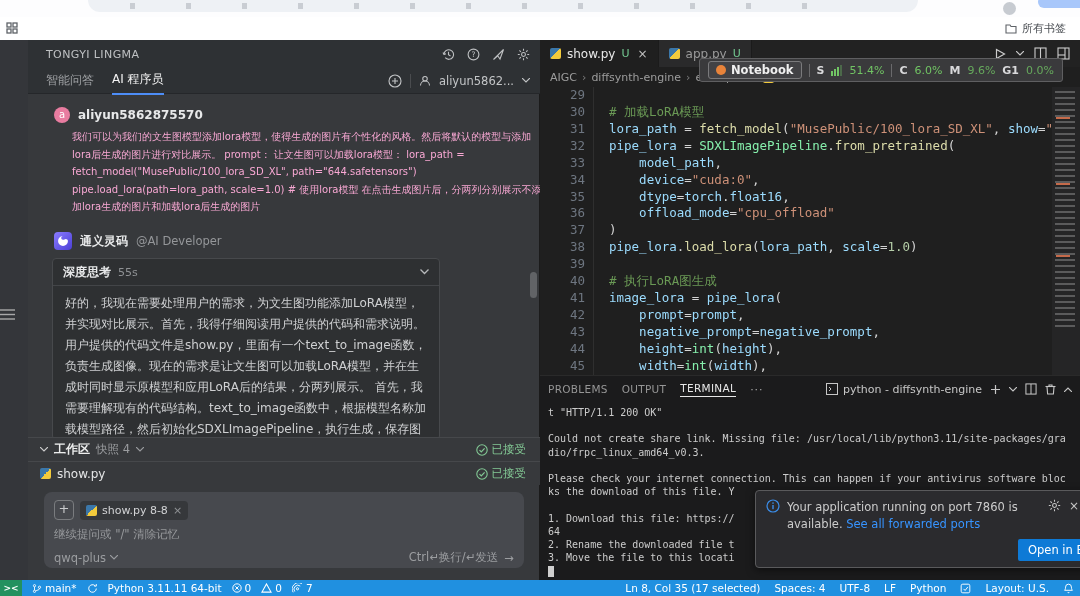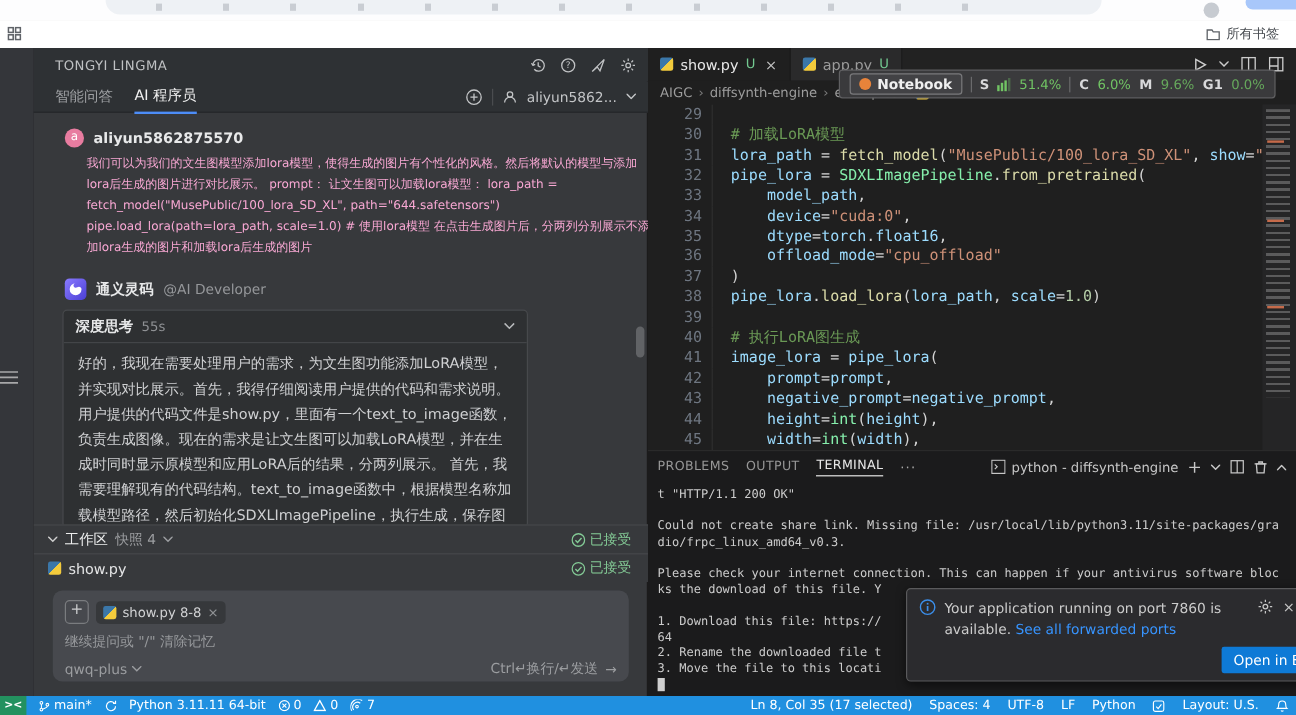--- a/index.html
+++ b/index.html
@@ -51,21 +51,21 @@
   #think-head{display:flex;align-items:center;height:26px;padding:0 10px;border-bottom:1px solid #434548;}
   #think-label{color:#e6e7e8;font-size:12px;font-weight:bold;}
   #think-time{color:#8f9194;font-size:11px;margin-left:7px;}
   #think-chevron{margin-left:auto;}
   #think-body{padding:7px 12px;color:#cfd0d2;font-size:12px;line-height:21px;}
   #chat-scrollbar{left:502px;top:178px;width:7px;height:26px;border-radius:4px;background:#616366;}
 
   .ws-row{left:0;width:512px;height:24px;border-top:1px solid #46484b;display:flex;align-items:center;padding:0 14px 0 12px;box-sizing:border-box;gap:6px;background:#37393c;}
   #ws-row1{top:343px;}
   #ws-row2{top:367px;}
-  .ws-label{color:#eceded;font-size:12px;font-weight:normal;}
+  .ws-label{color:#eceded;font-size:12px;font-weight:bold;}
   .ws-sub{color:#9b9da0;font-size:11.5px;}
   .accepted{margin-left:auto;display:flex;align-items:center;gap:4px;color:#83c995;font-size:11.5px;}
   .pyicon{width:11px;height:11px;border-radius:2px;background:linear-gradient(135deg,#3b77a9 50%,#f3cb3c 50%);flex:none;}
   #ws-file{color:#e4e5e6;font-size:12px;}
 
   #input-box{left:16px;top:398px;width:480px;height:76px;background:#47494e;border-radius:8px;box-sizing:border-box;padding:8px 10px;}
   #chip-row{display:flex;align-items:center;gap:6px;}
   #add-ctx{width:18px;height:18px;border:1px solid #7a7c7f;border-radius:4px;color:#c9cacc;font-size:13px;line-height:16px;text-align:center;}
   #ctx-chip{display:flex;align-items:center;gap:5px;background:#36383b;border-radius:4px;height:19px;padding:0 6px;color:#d2d3d5;font-size:11px;}
   #chip-close{color:#909295;font-size:11px;}

